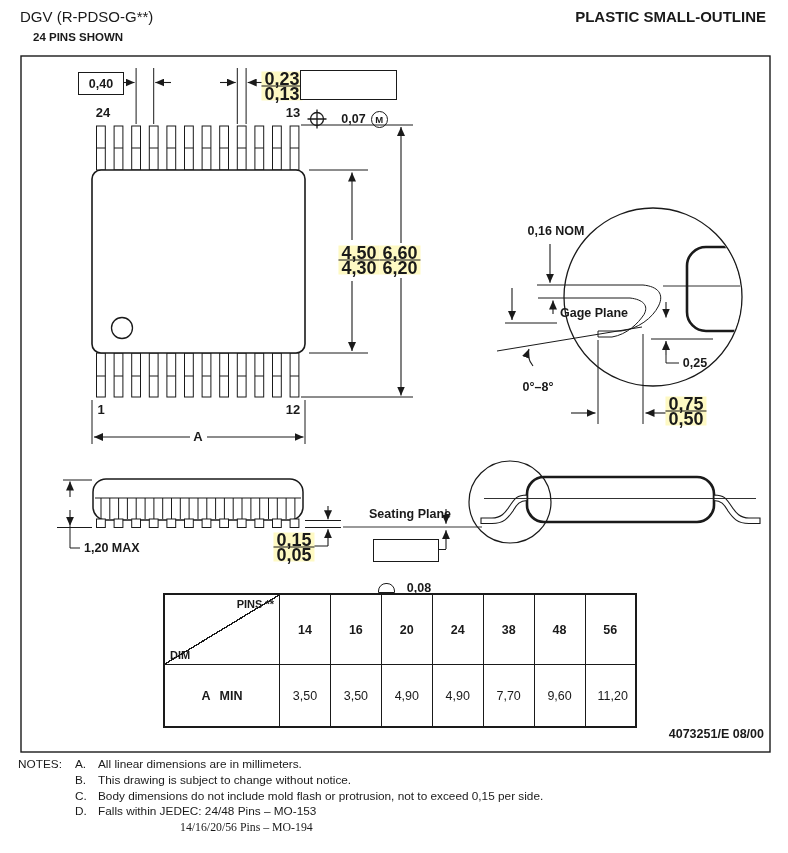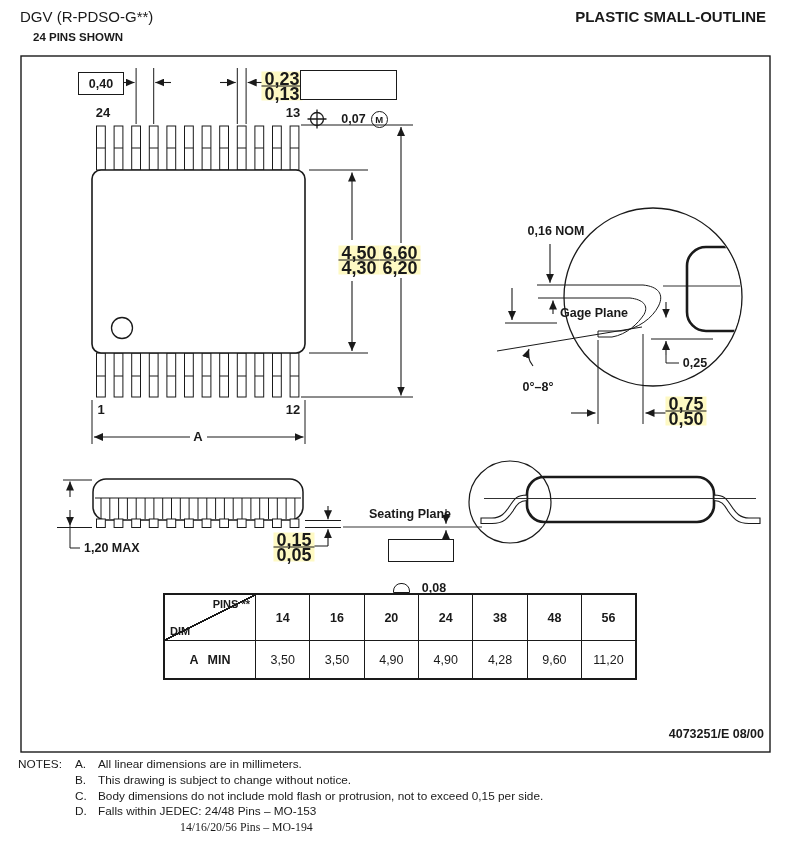--- a/index.html
+++ b/index.html
@@ -25,21 +25,21 @@
        border:1.3px solid #1a1a1a;border-radius:50%;font-size:9.5px;font-weight:bold;margin-left:5px;}
   .dome{display:inline-block;width:15px;height:8px;border:1.3px solid #1a1a1a;
         border-radius:8px 8px 0 0;}
   .hdr-title{position:absolute;left:20px;top:8px;font-weight:normal;font-size:15px;}
   .hdr-sub{position:absolute;left:33px;top:31px;font-weight:bold;font-size:11.5px;}
   .hdr-right{position:absolute;right:22px;top:8px;font-weight:bold;font-size:15px;}
   .docnum{position:absolute;right:24px;top:727px;font-weight:bold;font-size:12.5px;}
   
   table.dims{position:absolute;left:163px;top:593px;border-collapse:collapse;table-layout:fixed;
         width:474px;font-size:12.5px;}
-  table.dims td,table.dims th{border:1px solid #1a1a1a;text-align:center;padding:0;}
+  table.dims td,table.dims th{border:1px solid #1a1a1a;text-align:center;padding:12px;}
   table.dims{border:2px solid #1a1a1a;}
   table.dims .corner{position:relative;width:90px;height:45px;
         background:linear-gradient(to bottom right,transparent calc(50% - 0.7px),#1a1a1a calc(50% - 0.7px),#1a1a1a calc(50% + 0.7px),transparent calc(50% + 0.7px));}
   table.dims .corner .c-top{position:absolute;top:3px;right:5px;font-weight:bold;font-size:11px;}
   table.dims .corner .c-bot{position:absolute;bottom:3px;left:5px;font-weight:bold;font-size:11px;}
   table.dims th{font-weight:bold;height:45px;}
   table.dims td.rowlbl{font-weight:bold;height:37px;word-spacing:6px;}
   table.dims td.val{font-weight:normal;height:37px;}
   
   .notes{position:absolute;left:18px;top:757px;font-size:11.8px;line-height:15.8px;}
@@ -246,21 +246,21 @@
   <span class="bot">0,50</span>
 </div>
 
 <div class="lbl left" style="left:84px;top:542px;">1,20 MAX</div>
 <div class="frac" style="left:294px;top:547px;">
   <span class="top">0,15</span>
   <span class="bot">0,05</span>
 </div>
 <div class="lbl" style="left:390px;top:515px;margin-left:20px;">Seating Plane</div>
 
-<div class="fcf" style="left:388px;top:539px;width:64px;height:21px;">
+<div class="fcf" style="left:373px;top:539px;width:64px;height:21px;">
   <span class="cell" style="width:25px;">
     <span class="dome"></span>
   </span>
   <span class="cell">0,08</span>
 </div>
 
 <table class="dims">
   <tbody>
         <tr>
     <td class="corner">
@@ -274,21 +274,21 @@
     <th>38</th>
     <th>48</th>
     <th>56</th>
   </tr>
   <tr>
     <td class="rowlbl">A MIN</td>
     <td class="val">3,50</td>
     <td class="val">3,50</td>
     <td class="val">4,90</td>
     <td class="val">4,90</td>
-    <td class="val">4,28</td>
+    <td class="val">7,70</td>
     <td class="val">9,60</td>
     <td class="val">11,20</td>
   </tr>
 </tbody>
     </table>
 
 <div class="docnum">4073251/E 08/00</div>
 
 <div class="notes">
   <div class="note-row">

